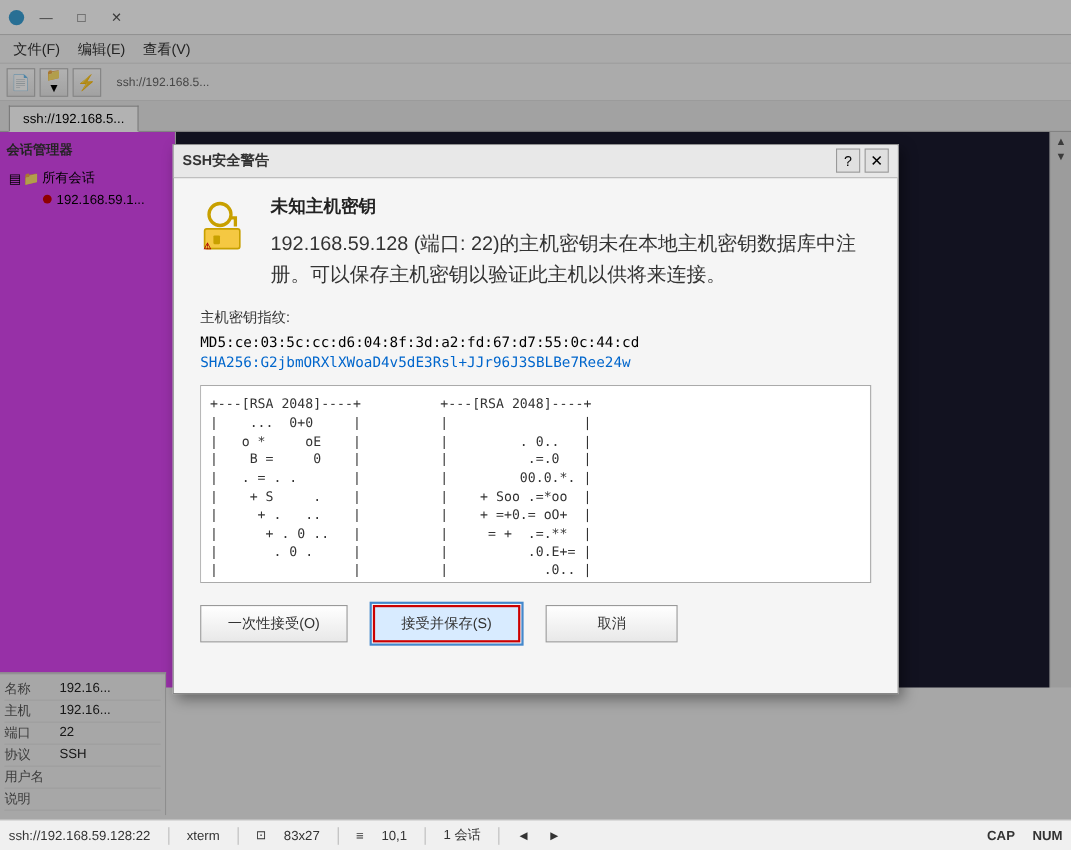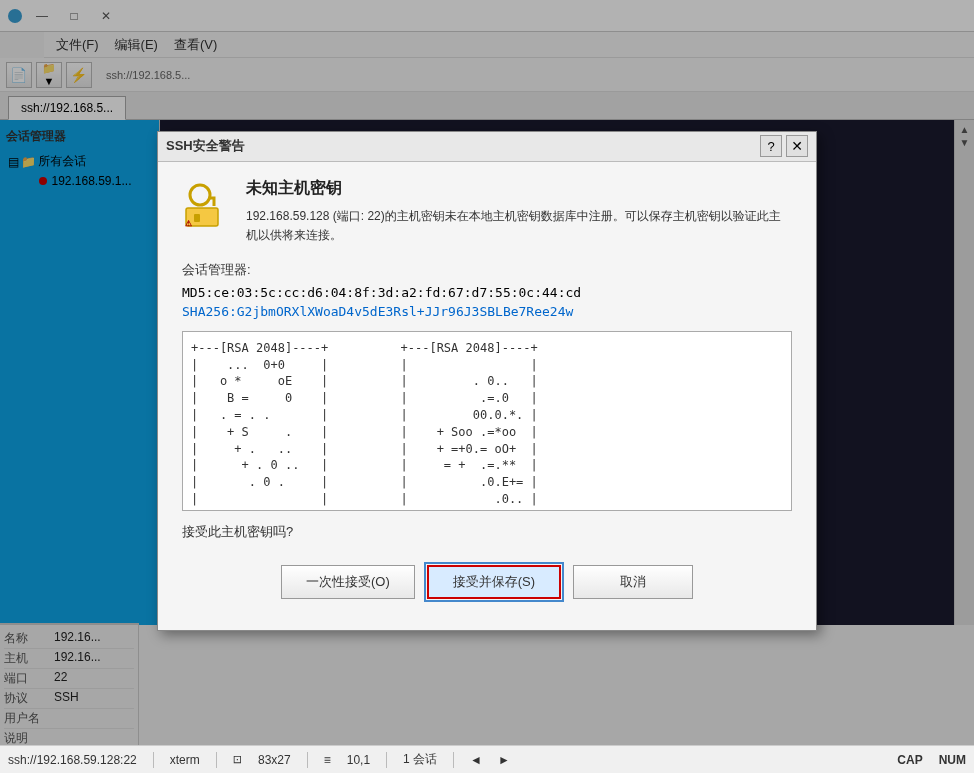--- a/index.html
+++ b/index.html
@@ -63,21 +63,20 @@
 
     
     .menu-bar {
       height: 26px;
       background: #f5f5f5;
       display: flex;
       align-items: center;
       padding: 0 4px;
       border-bottom: 1px solid #ddd;
       font-size: 13px;
-      margin-left: 44px;
     }
     .menu-item {
       padding: 2px 8px;
       cursor: pointer;
       color: #333;
     }
 
     
     .toolbar {
       height: 34px;
@@ -126,21 +125,21 @@
 
     
     .content-area {
       display: flex;
       height: calc(773px - 32px - 26px - 34px - 28px - 28px);
     }
 
     
     .sidebar {
       width: 160px;
-      background: #0ea5e9;
+      background: #d946ef;
       border-right: 1px solid #ccc;
       padding: 4px;
     }
     .sidebar-header {
       font-weight: bold;
       font-size: 12px;
       padding: 4px 2px;
       color: #333;
     }
     .sidebar-section {
@@ -305,21 +304,21 @@
     }
 
     .dialog-main-title {
       font-size: 16px;
       font-weight: bold;
       color: #222;
       margin-bottom: 8px;
     }
 
     .dialog-desc {
-      font-size: 12px;
+      font-size: 18px;
       color: #333;
       line-height: 1.6;
     }
 
     .fingerprint-section {
       margin: 12px 0;
     }
     .fingerprint-label {
       font-size: 13px;
       color: #333;
@@ -352,22 +351,21 @@
     }
 
     .accept-question {
       font-size: 13px;
       color: #333;
       margin: 12px 0 16px 0;
     }
 
     .dialog-buttons {
       display: flex;
-      justify-content: center;
-      gap: 12px;
+      gap: 23px;
       padding: 8px 0;
     }
 
     .btn {
       padding: 6px 24px;
       font-size: 13px;
       border: 1px solid #999;
       cursor: pointer;
       background: linear-gradient(to bottom, #fff, #e8e8e8);
       color: #333;
@@ -447,21 +445,21 @@
     </div>
 
     <div class="terminal-area"></div>
 
     <div class="right-panel">
       <span style="font-size:10px;color:#555;">▲</span>
       <span style="font-size:10px;color:#555;">▼</span>
     </div>
   </div>
 
-  <div class="sidebar-bottom" style="position:absolute; bottom:20px; left:0; width:139px; background:#f0f0f0; border-top:1px solid #ccc; border-right:1px solid #ccc;">
+  <div class="sidebar-bottom" style="position:absolute; bottom:32px; left:0; width:151px; background:#f0f0f0; border-top:1px solid #ccc; border-right:1px solid #ccc;">
     <div class="properties-panel">
       <div class="prop-row">
         <span class="prop-label">名称</span>
         <span class="prop-value">192.16...</span>
       </div>
       <div class="prop-row">
         <span class="prop-label">主机</span>
         <span class="prop-value">192.16...</span>
       </div>
       <div class="prop-row">
@@ -527,38 +525,37 @@
               <text x="3" y="46" font-size="8" fill="#a00" font-weight="bold">⚠</text>
             </svg>
           </div>
           <div>
             <div class="dialog-main-title">未知主机密钥</div>
             <div class="dialog-desc">192.168.59.128 (端口: 22)的主机密钥未在本地主机密钥数据库中注册。可以保存主机密钥以验证此主机以供将来连接。</div>
           </div>
         </div>
 
         <div class="fingerprint-section">
-          <div class="fingerprint-label">会话管理器:</div>
+          <div class="fingerprint-label">主机密钥指纹:</div>
           <div class="fingerprint-md5">MD5:ce:03:5c:cc:d6:04:8f:3d:a2:fd:67:d7:55:0c:44:cd</div>
           <div class="fingerprint-sha">SHA256:G2jbmORXlXWoaD4v5dE3Rsl+JJr96J3SBLBe7Ree24w</div>
         </div>
 
         <div class="key-art-box">+---[RSA 2048]----+          +---[RSA 2048]----+
 |    ...  0+0     |          |                 |
 |   o *     oE    |          |         . 0..   |
 |    B =     0    |          |          .=.0   |
 |   . = . .       |          |         00.0.*. |
 |    + S     .    |          |    + Soo .=*oo  |
 |     + .   ..    |          |    + =+0.= oO+  |
 |      + . 0 ..   |          |     = +  .=.**  |
 |       . 0 .     |          |          .0.E+= |
 |                 |          |            .0.. |
 +-----[MD5]------+          +----[SHA256]-----+</div>
 
-        <div class="accept-question">接受此主机密钥吗?</div>
 
         <div class="dialog-buttons">
           <button class="btn">一次性接受(O)</button>
           <button class="btn btn-primary">接受并保存(S)</button>
           <button class="btn">取消</button>
         </div>
 
       </div>
     </div>
   </div>

